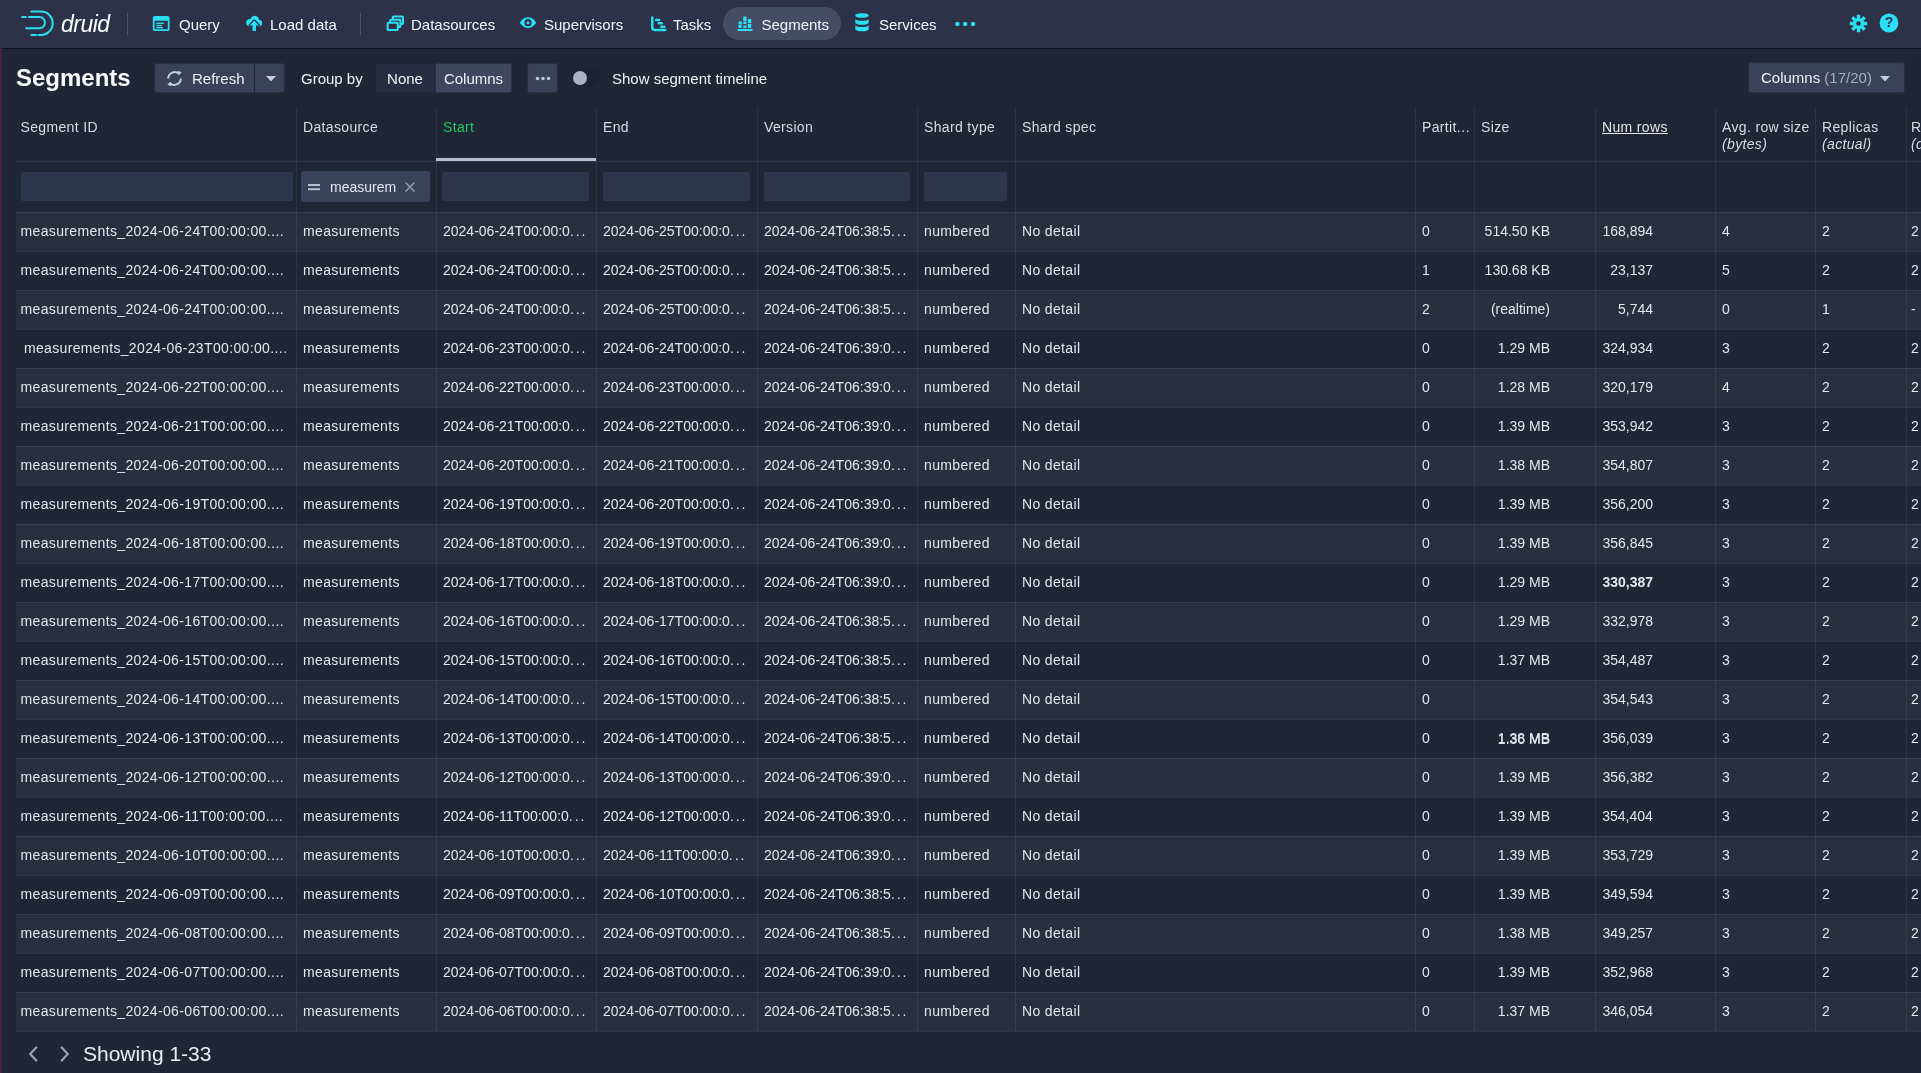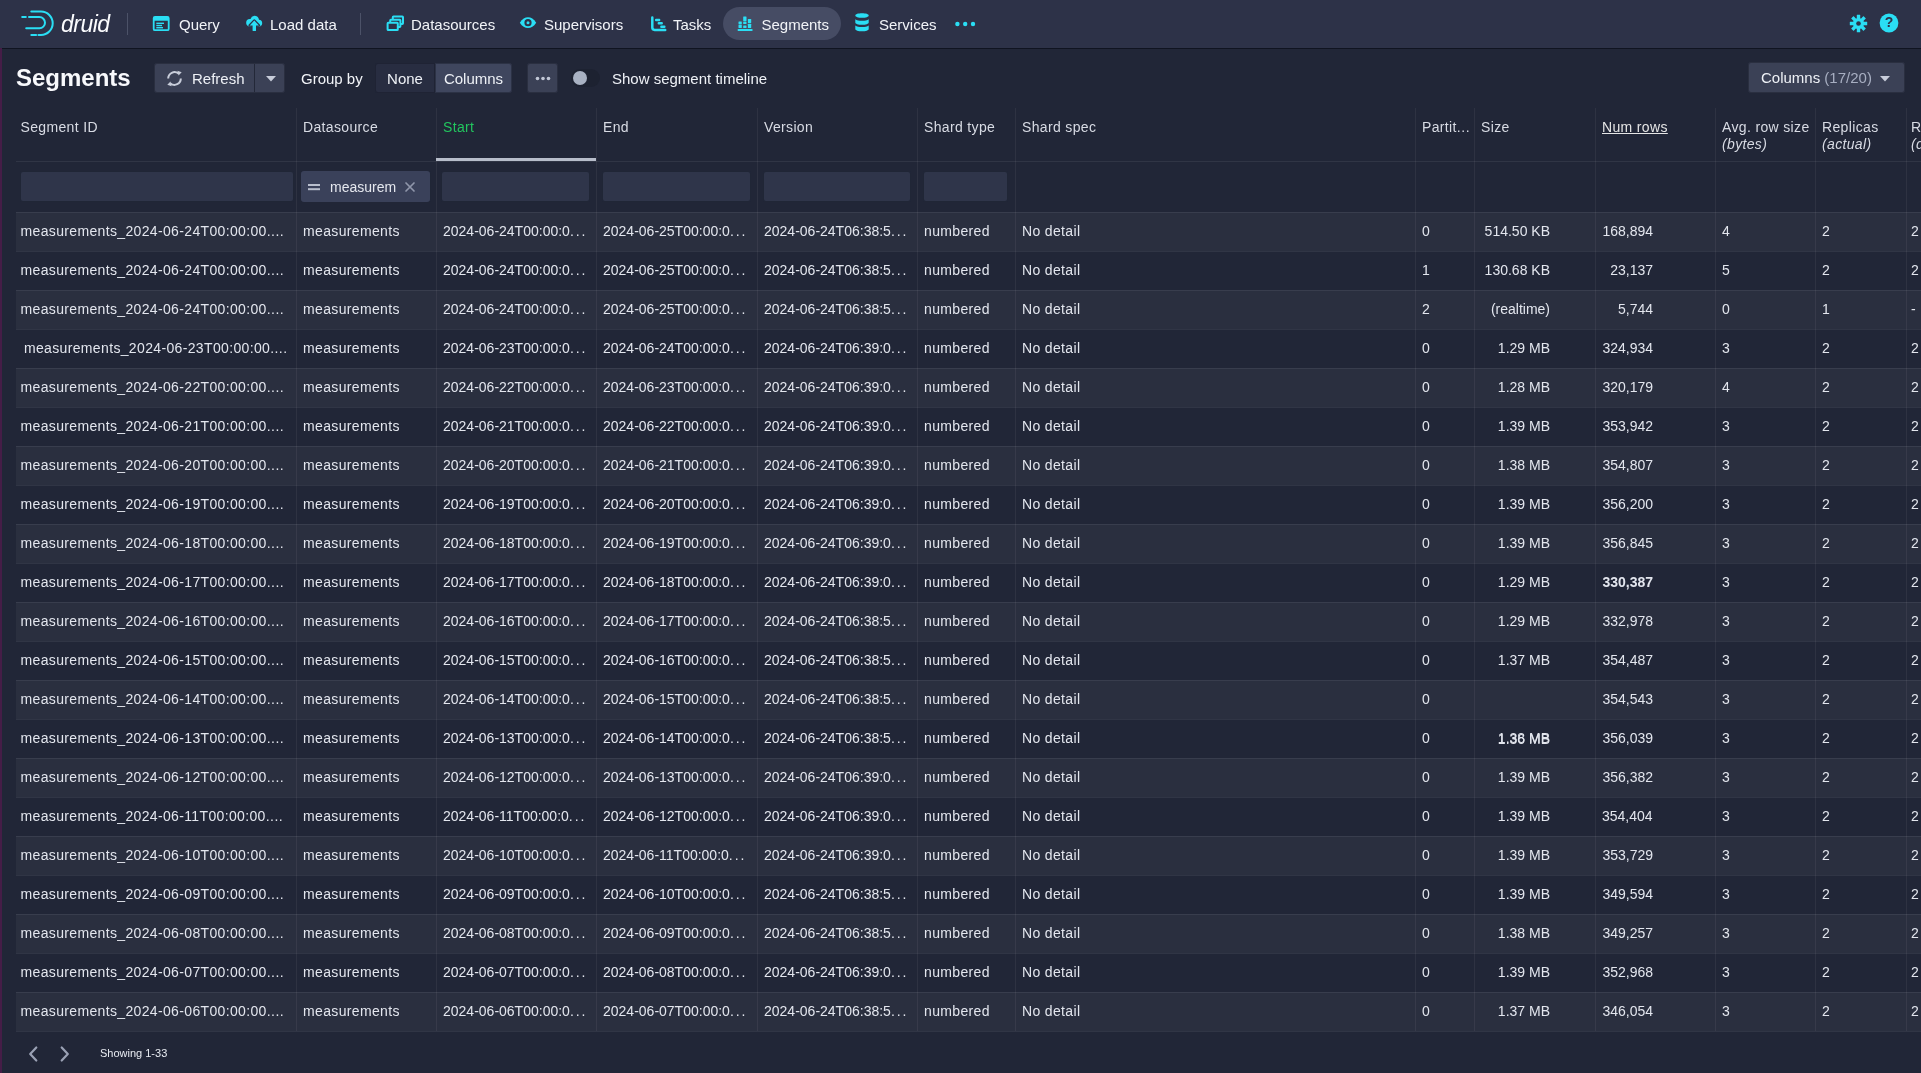--- a/index.html
+++ b/index.html
@@ -438,21 +438,21 @@
 <div class="rowline" style="top:836px;"></div>
 <div class="cell ls" style="left:16px;top:797px;width:280px;height:39px;line-height:39px;padding:0 5px 0 4.5px;">measurements_2024-06-11T00:00:00<span style="letter-spacing:0.45px">....</span></div>
 <div class="cell ls" style="left:296px;top:797px;width:140px;height:39px;line-height:39px;padding:0 5px 0 7px;">measurements</div>
 <div class="cell" style="left:436px;top:797px;width:160px;height:39px;line-height:39px;padding:0 5px 0 7px;">2024-06-11T00:00:0<span style="letter-spacing:1.9px">...</span></div>
 <div class="cell" style="left:596px;top:797px;width:161px;height:39px;line-height:39px;padding:0 5px 0 7px;">2024-06-12T00:00:0<span style="letter-spacing:1.9px">...</span></div>
 <div class="cell" style="left:757px;top:797px;width:160px;height:39px;line-height:39px;padding:0 5px 0 7px;">2024-06-24T06:39:0<span style="letter-spacing:1.9px">...</span></div>
 <div class="cell ls" style="left:917px;top:797px;width:98px;height:39px;line-height:39px;padding:0 5px 0 7px;">numbered</div>
 <div class="cell ls" style="left:1015px;top:797px;width:400px;height:39px;line-height:39px;padding:0 5px 0 7px;">No detail</div>
 <div class="cell" style="left:1415px;top:797px;width:59px;height:39px;line-height:39px;padding:0 5px 0 7px;">0</div>
 <div class="cell" style="left:1474px;top:797px;width:121px;height:39px;line-height:39px;padding:0 5px 0 7px;"><span style="display:inline-block;width:69px;text-align:right;">1.39 MB</span></div>
-<div class="cell" style="left:1595px;top:797px;width:120px;height:39px;line-height:39px;padding:0 5px 0 7px;"><span style="display:inline-block;width:51px;text-align:left;">354,404</span></div>
+<div class="cell" style="left:1595px;top:797px;width:120px;height:39px;line-height:39px;padding:0 5px 0 7px;"><span style="display:inline-block;width:51px;text-align:center;">354,404</span></div>
 <div class="cell" style="left:1715px;top:797px;width:100px;height:39px;line-height:39px;padding:0 5px 0 7px;">3</div>
 <div class="cell" style="left:1815px;top:797px;width:91px;height:39px;line-height:39px;padding:0 5px 0 7px;">2</div>
 <div class="cell" style="left:1906px;top:797px;width:120px;height:39px;line-height:39px;padding:0 5px 0 5px;">2</div>
 <div class="abs" style="left:16px;top:836px;width:1905px;height:39px;background:rgba(255,255,255,0.045);"></div>
 <div class="rowline" style="top:875px;"></div>
 <div class="cell ls" style="left:16px;top:836px;width:280px;height:39px;line-height:39px;padding:0 5px 0 4.5px;">measurements_2024-06-10T00:00:00<span style="letter-spacing:0.45px">....</span></div>
 <div class="cell ls" style="left:296px;top:836px;width:140px;height:39px;line-height:39px;padding:0 5px 0 7px;">measurements</div>
 <div class="cell" style="left:436px;top:836px;width:160px;height:39px;line-height:39px;padding:0 5px 0 7px;">2024-06-10T00:00:0<span style="letter-spacing:1.9px">...</span></div>
 <div class="cell" style="left:596px;top:836px;width:161px;height:39px;line-height:39px;padding:0 5px 0 7px;">2024-06-11T00:00:0<span style="letter-spacing:1.9px">...</span></div>
 <div class="cell" style="left:757px;top:836px;width:160px;height:39px;line-height:39px;padding:0 5px 0 7px;">2024-06-24T06:39:0<span style="letter-spacing:1.9px">...</span></div>
@@ -525,12 +525,12 @@
 <div class="abs " style="left:25px;top:1045px;">
     <svg width="18" height="18" viewBox="0 0 18 18" style="">
       <path d="M11.3 2.5 L5.2 9 l6.1 6.5" fill="none" stroke="#9aa1b4" stroke-width="2.2" stroke-linecap="round" stroke-linejoin="round"></path>
     </svg>
   </div>
 <div class="abs " style="left:55px;top:1045px;">
     <svg width="18" height="18" viewBox="0 0 18 18" style="">
       <path d="M6.7 2.5 L12.8 9 l-6.1 6.5" fill="none" stroke="#9aa1b4" stroke-width="2.2" stroke-linecap="round" stroke-linejoin="round"></path>
     </svg>
   </div>
-<div class="abs " style="left:100px;top:1045px;font-size:11px;color:#e9ecf2;line-height:17px;">Showing 1-33</div>
+<div class="abs " style="left:83px;top:1045px;font-size:21px;color:#e9ecf2;line-height:17px;">Showing 1-33</div>
 </body></html>

